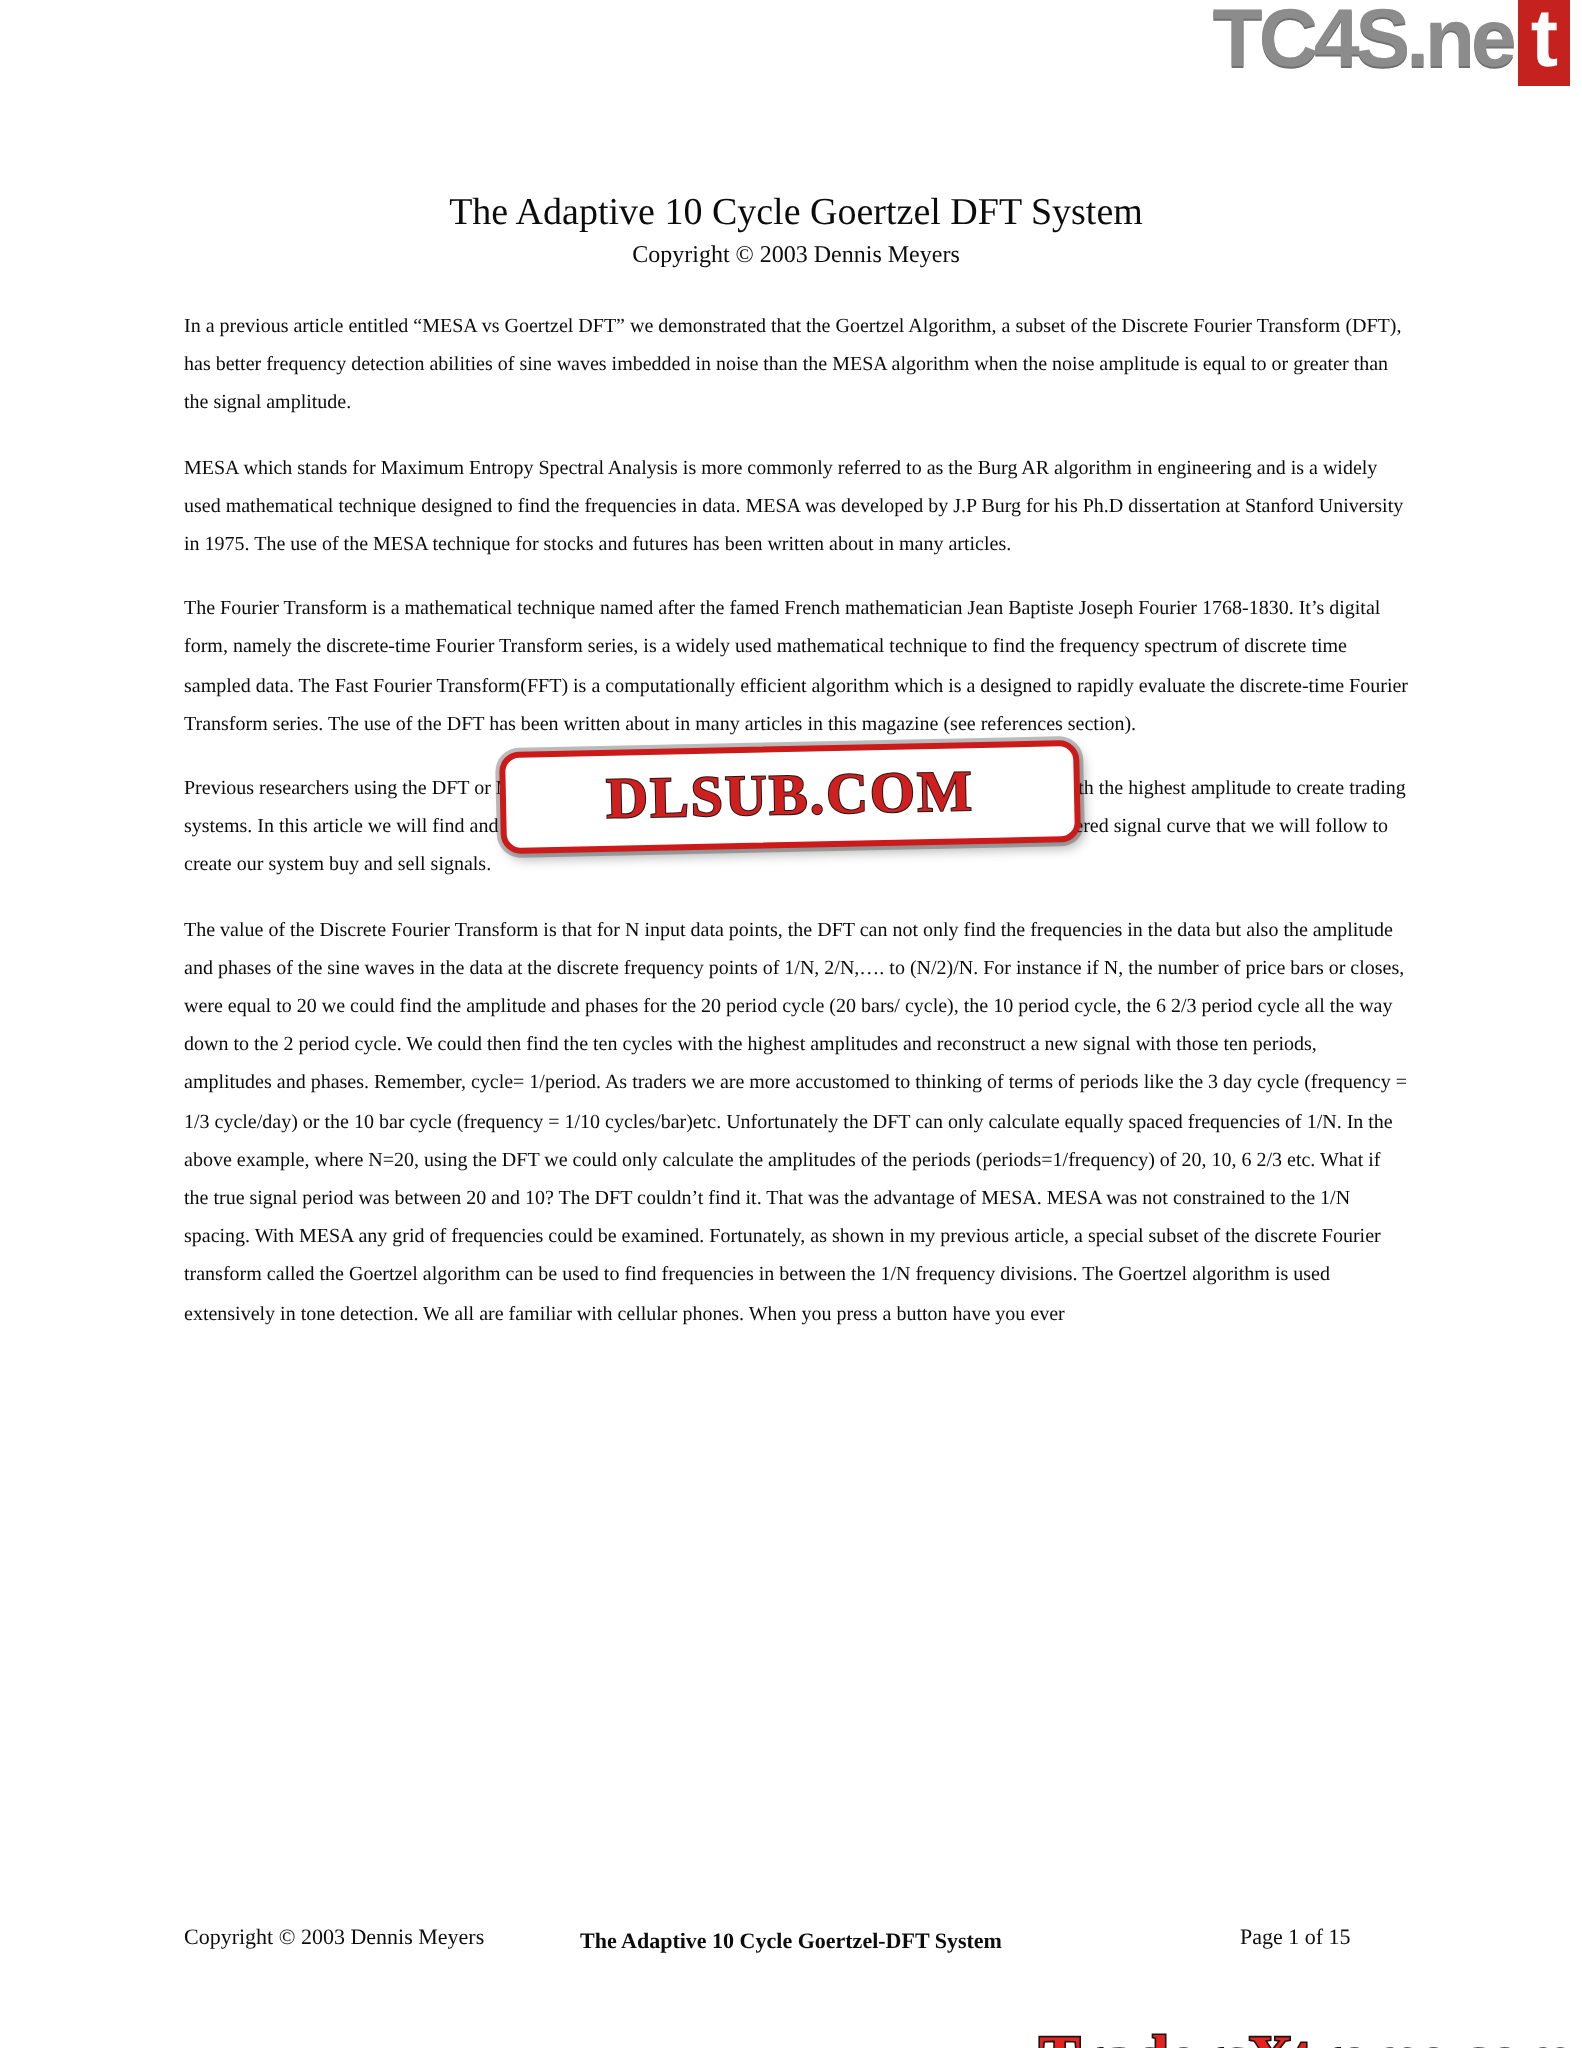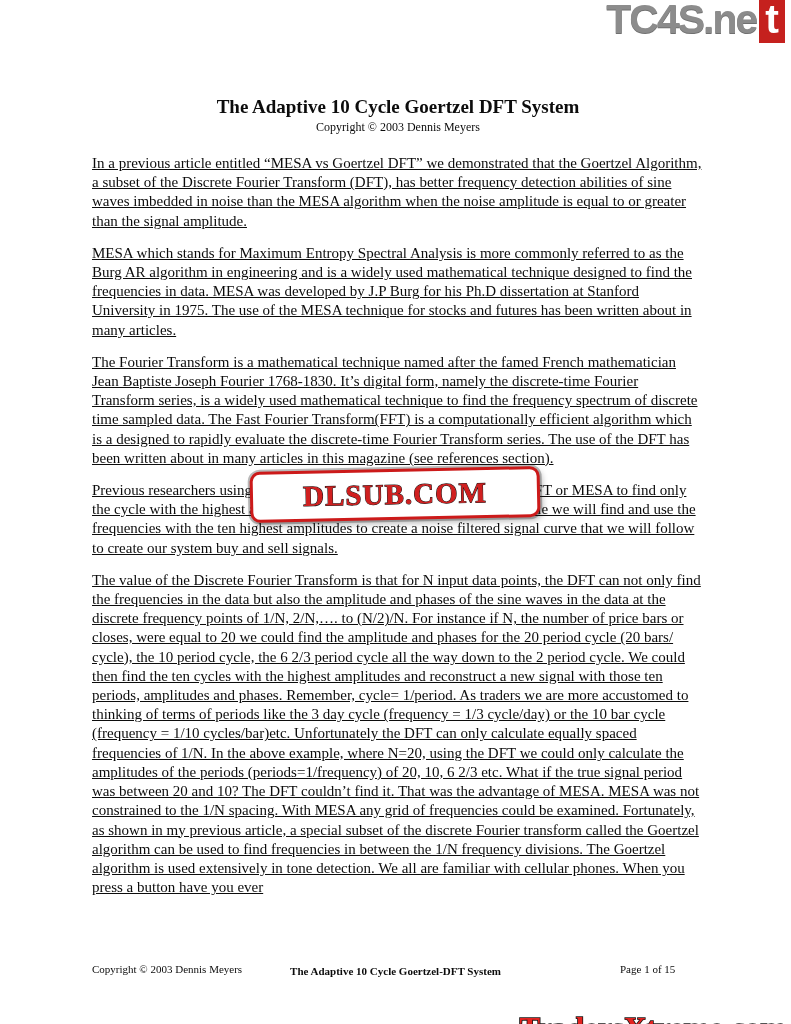--- a/index.html
+++ b/index.html
@@ -26,23 +26,23 @@
   }
   .tc4s .boxed {
     display: inline-block;
     background: #c5211e; color: #ffffff;
     padding: 0 6px; margin-left: 3px;
     letter-spacing: 0; text-shadow: none;
   }
 
   
   .content { position: absolute; left: 92px; top: 0; width: 612px; }
-  .title { margin-top: 96px; text-align: center; font-size: 19px; font-weight: 700; }
+  .title { margin-top: 96px; text-align: center; font-size: 19px; font-weight: 400; }
   .subtitle { text-align: center; font-size: 12px; margin-top: 2px; }
-  p.body { font-size: 15px; line-height: 19.2px; margin: 13px 0 0 0; text-align: left; text-decoration: underline; }
+  p.body { font-size: 10px; line-height: 19.2px; margin: 13px 0 0 0; text-align: left; }
   p.first { margin-top: 19px; }
   .section-heading { font-size: 15.5px; font-weight: 700; margin: 22px 0 0 0; }
   .section-heading + p.body { margin-top: 6px; }
 
   
   .p4wrap { position: relative; }
 
   
   .watermark {
     position: absolute; left: 158px; top: -12px;

